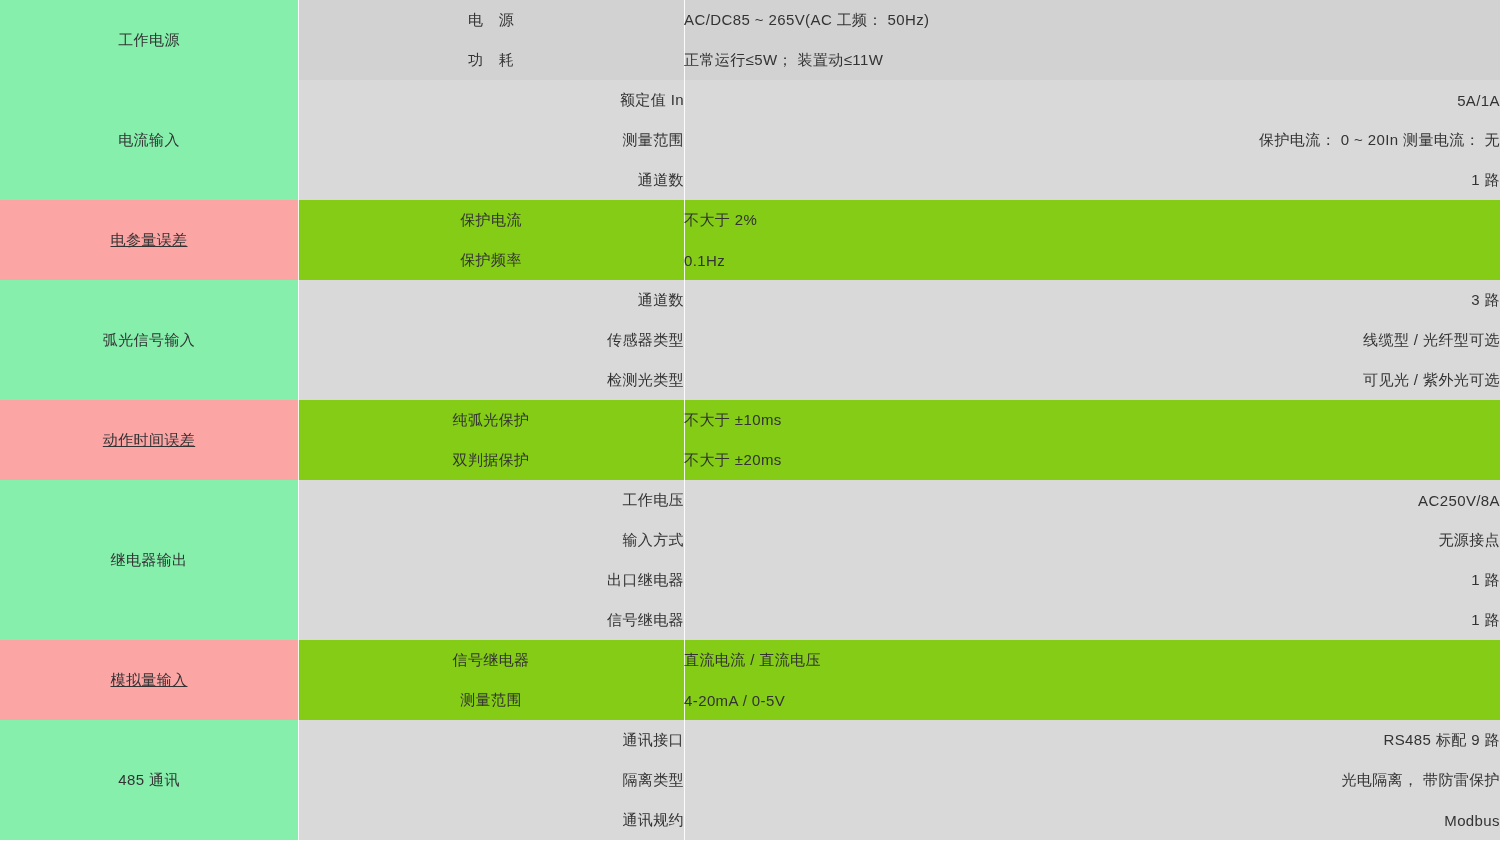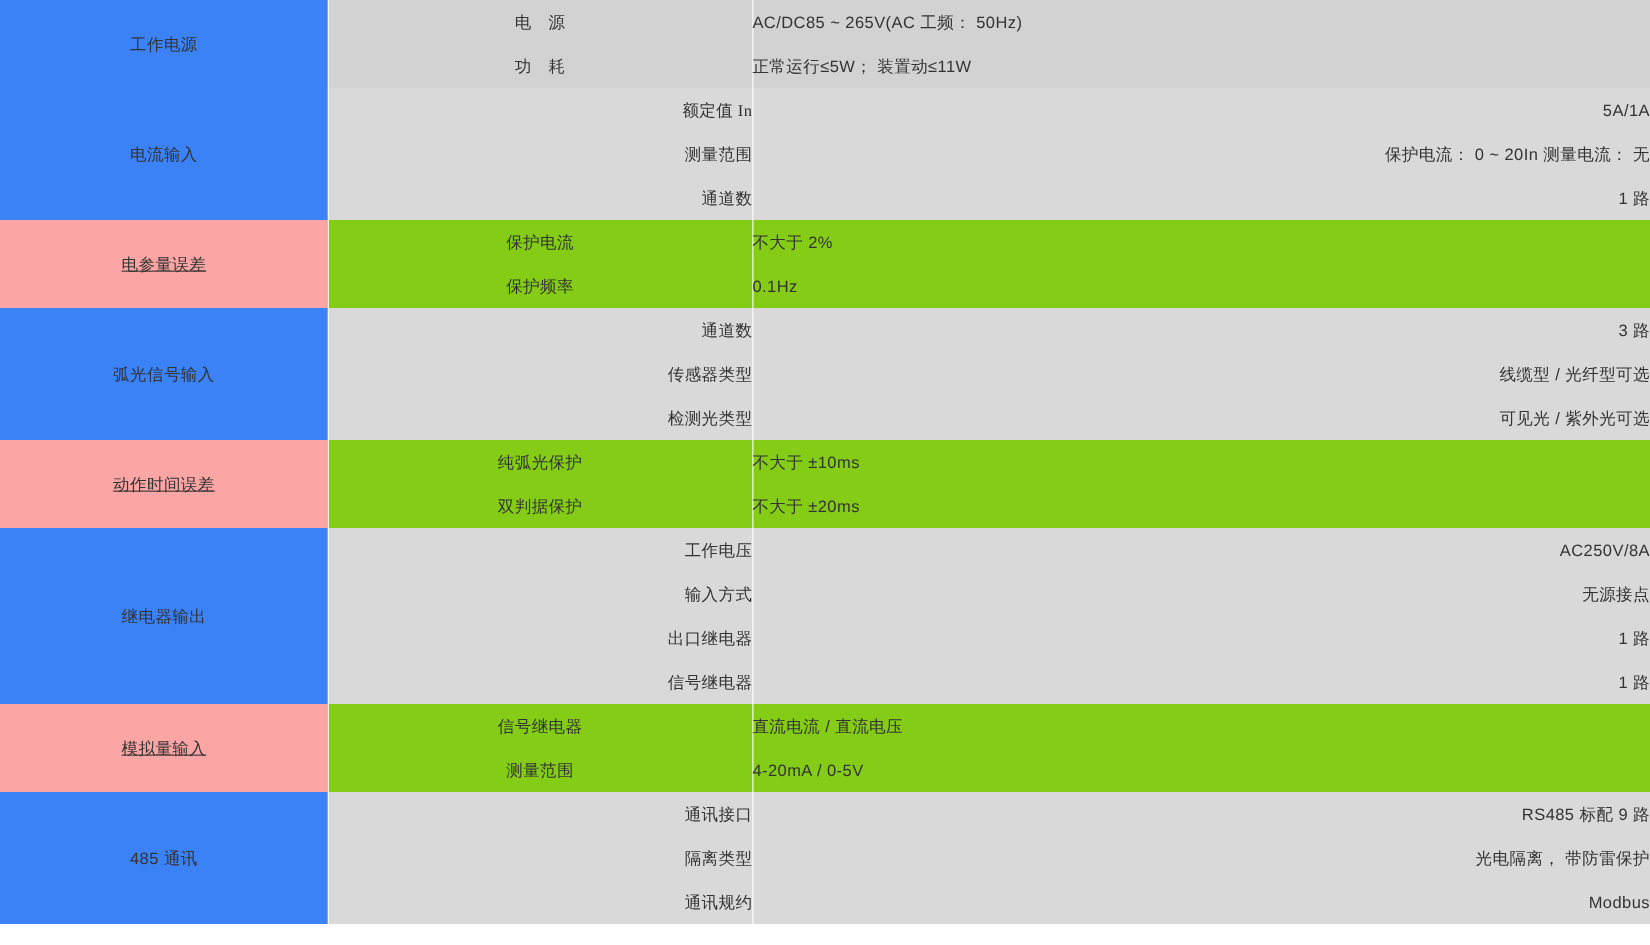--- a/index.html
+++ b/index.html
@@ -32,33 +32,32 @@
   
   col.c-group { width: 298px; }
   col.c-param { width: 386px; }
   col.c-value { width: 816px; }
 
   .cell-group {
     text-align: center;
   }
   .cell-param {
     text-align: center;
-    font-family: Liberation Serif, serif;
   }
   .cell-value {
     padding-left: 136px;
     text-align: left;
   }
 
   
   .bg-dark   { background: #d2d2d2; }
   .bg-light  { background: #84cc16; }
   .bg-mid    { background: #d9d9d9; text-align: right; }
 
-  .group-dark  { background: #3b82f6; }
+  .group-dark  { background: #86efac; }
   .group-light { background: #fca5a5; text-decoration: underline; }
 
   
   .sep-line {
     border-bottom: 1px solid rgba(255,255,255,0.85);
   }
   .vline {
     box-shadow: inset 1px 0 0 rgba(255,255,255,0.9);
   }
   .band-edge {

